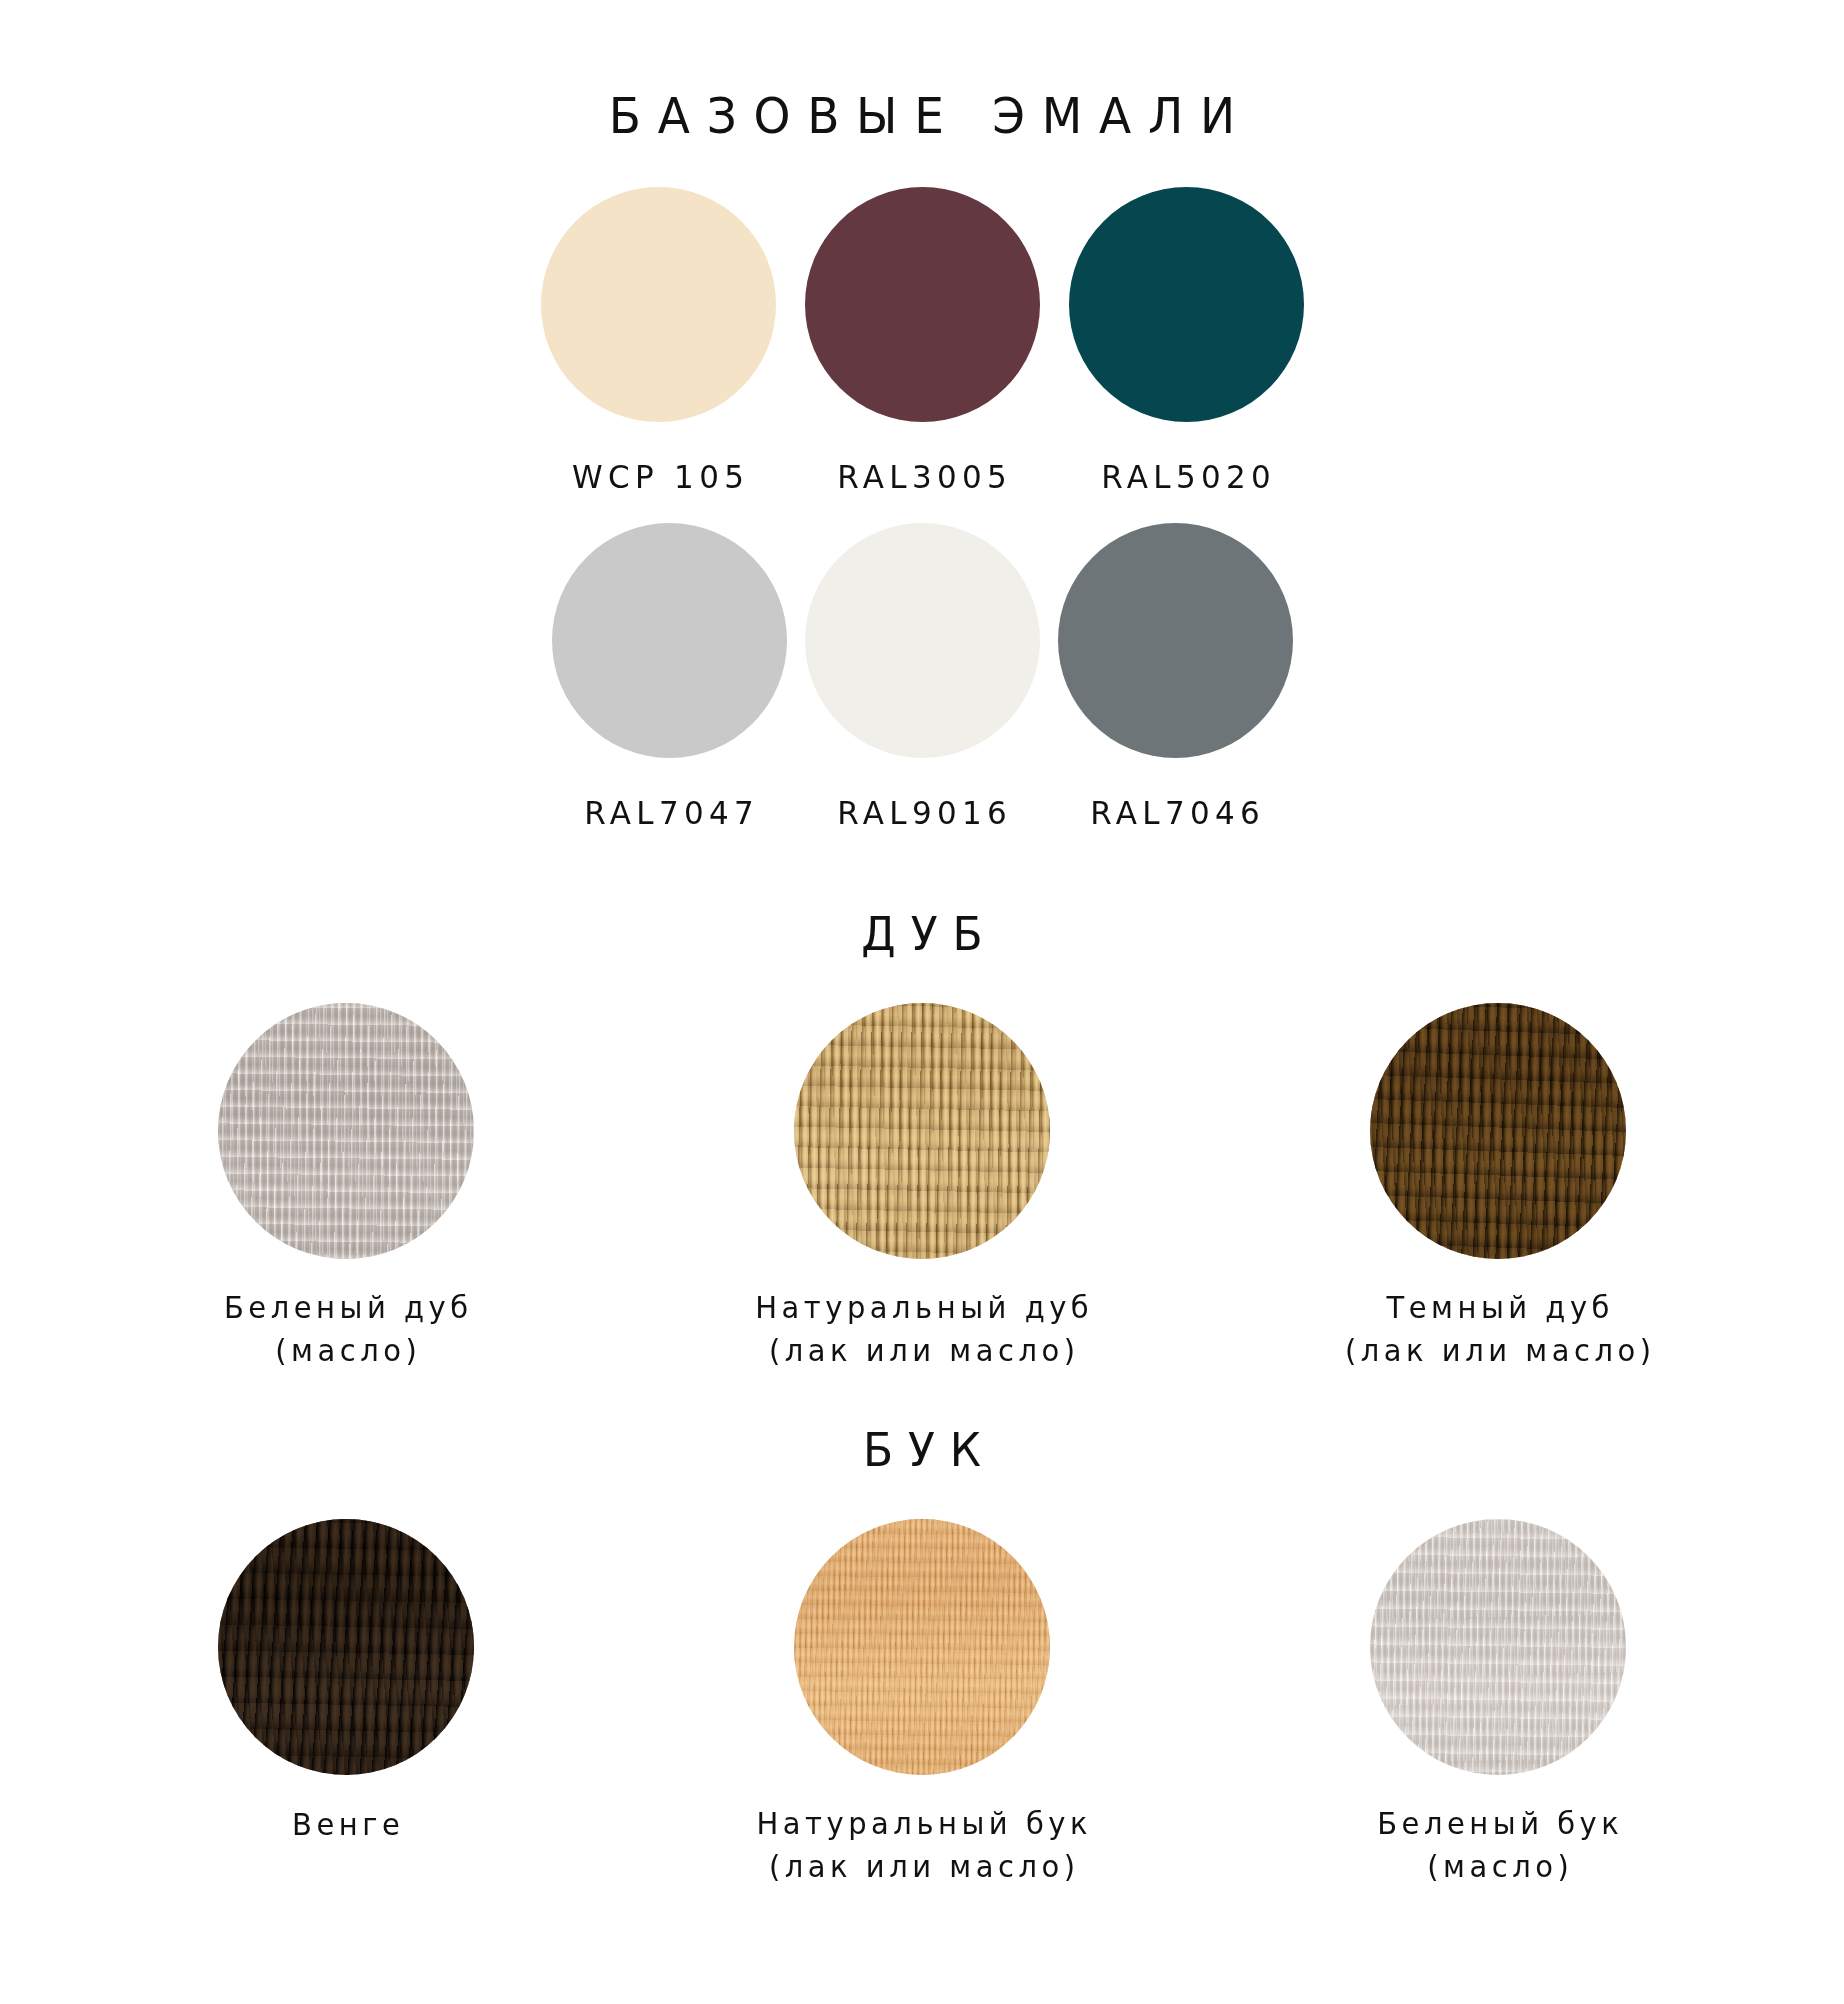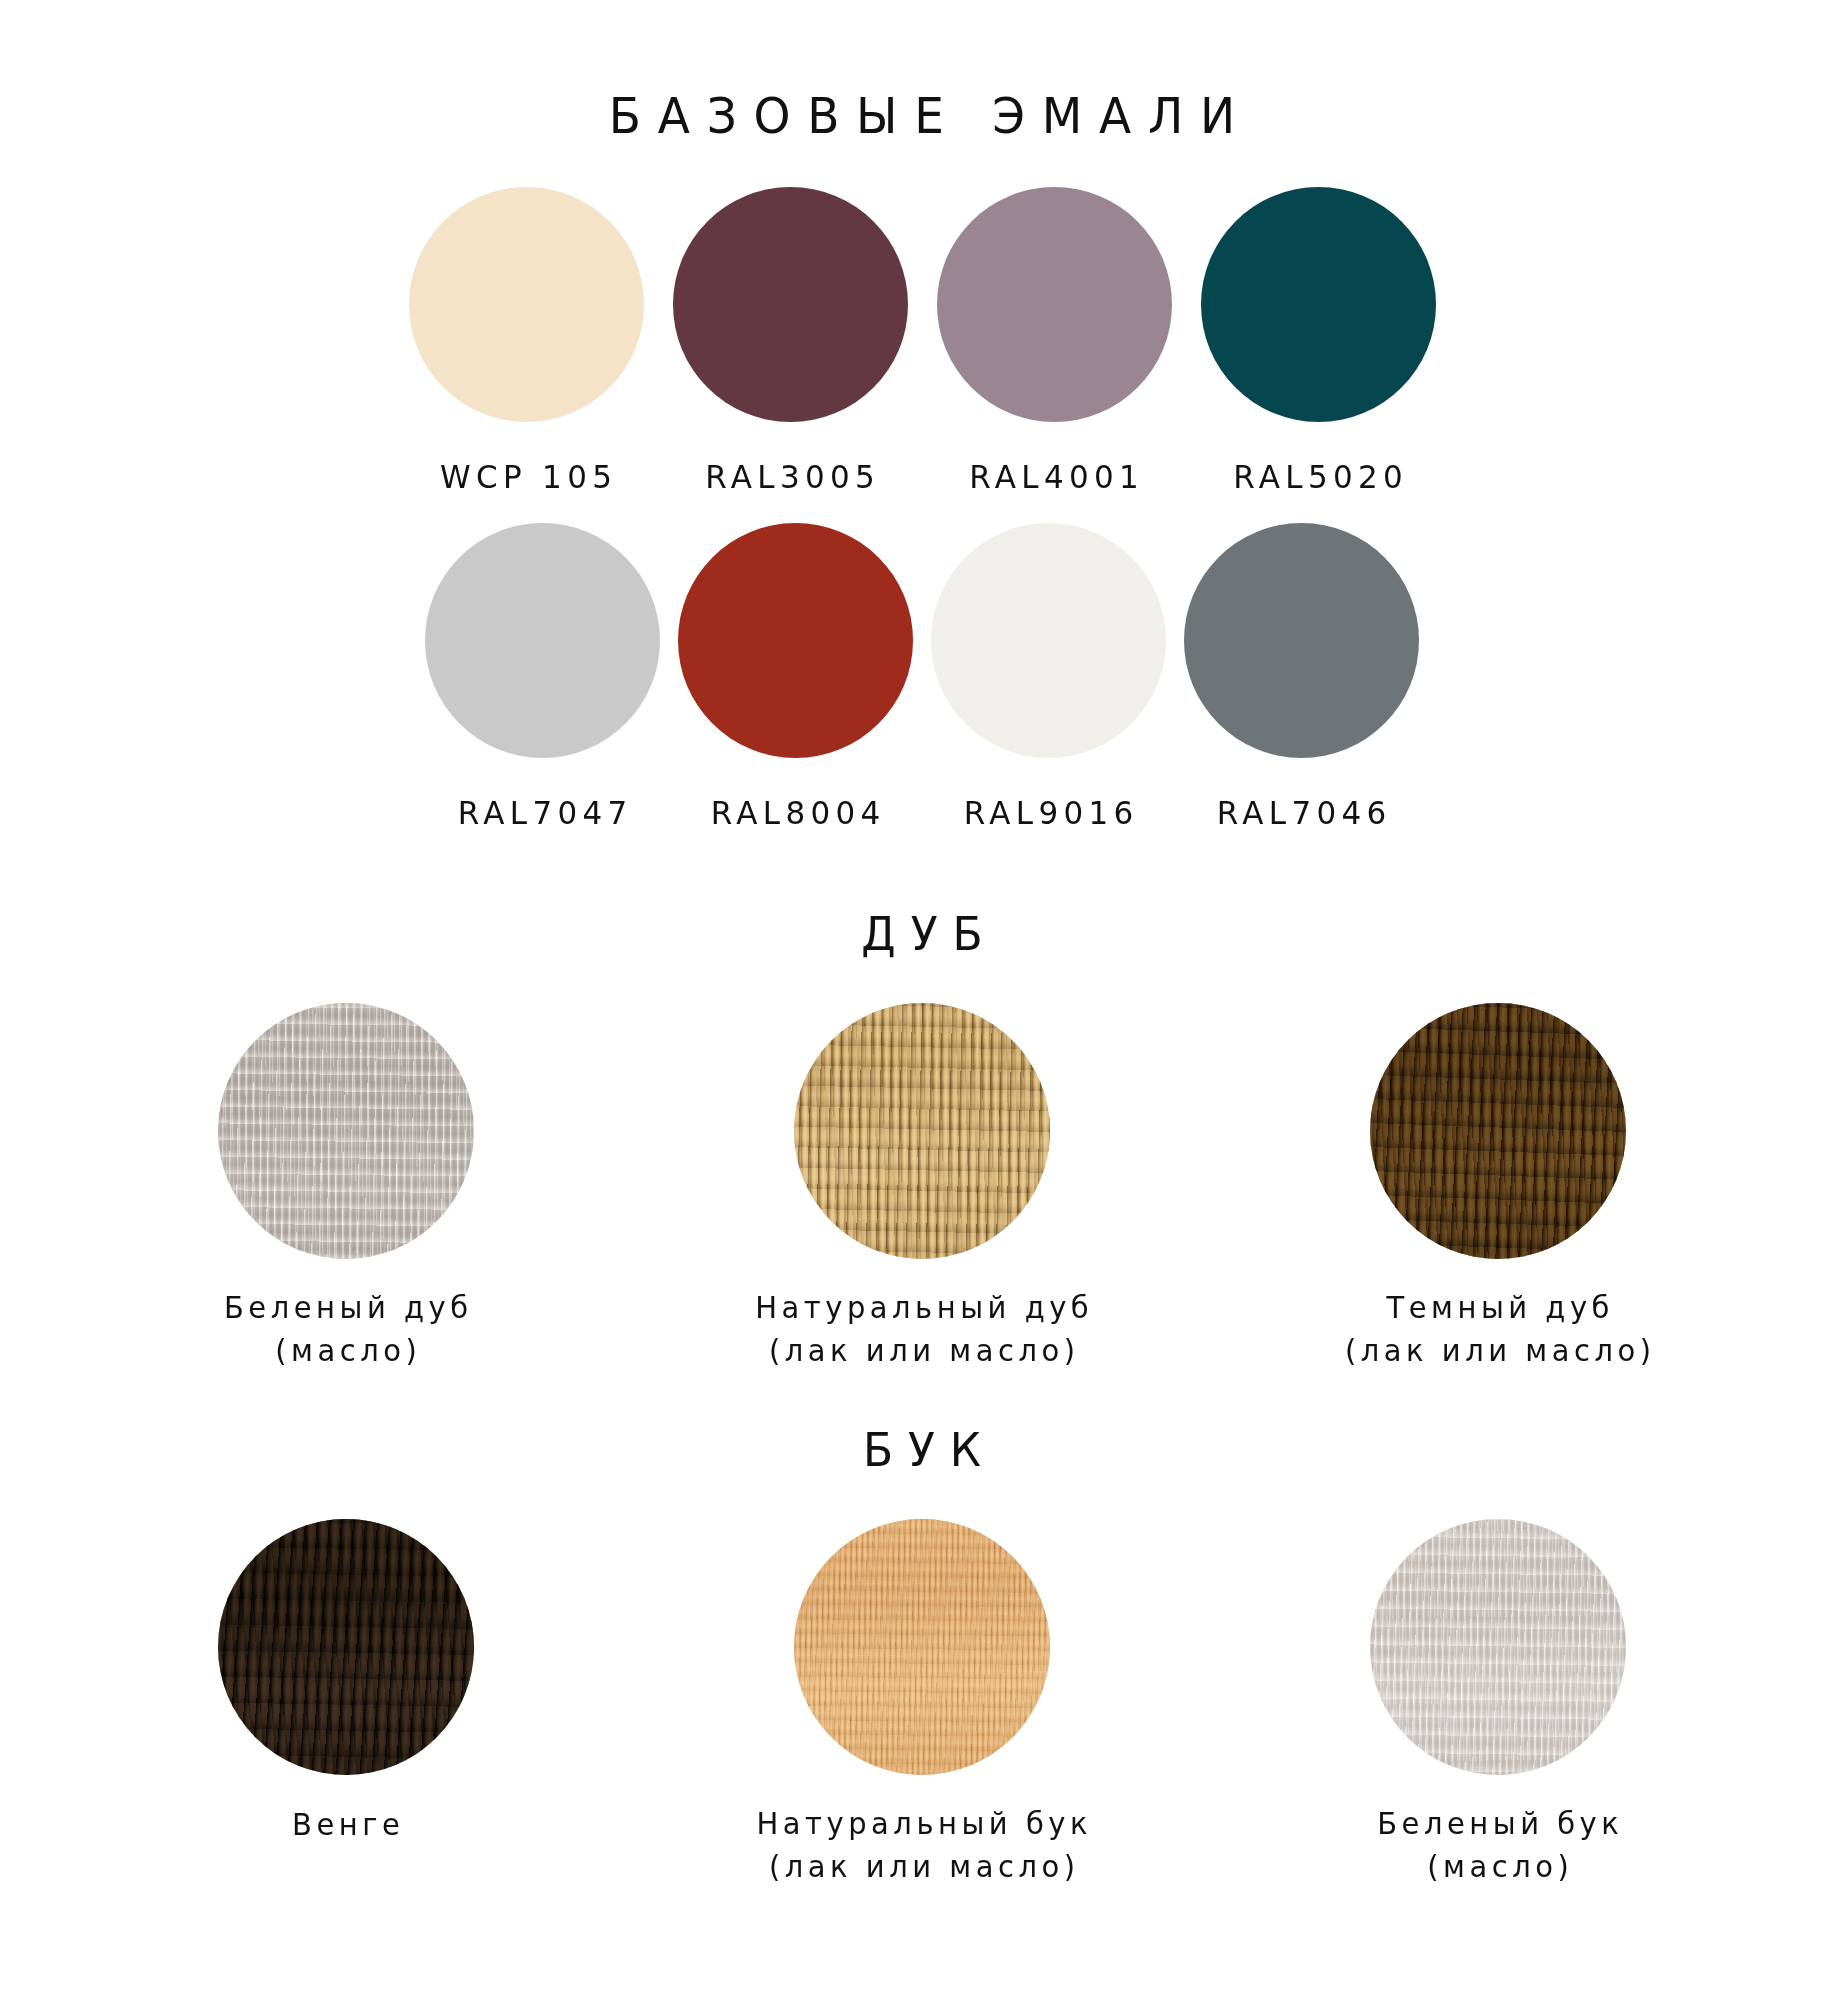--- a/index.html
+++ b/index.html
@@ -223,39 +223,31 @@
     <div class="swatch-row row-1">
       <div class="swatch">
         <span class="dot dot-lg" style="background-color: rgb(244, 227, 198);"></span>
         <span class="swatch-label">WCP 105</span>
       </div>
       <div class="swatch">
         <span class="dot dot-lg" style="background-color: rgb(100, 56, 64);"></span>
         <span class="swatch-label">RAL3005</span>
       </div>
       <div class="swatch">
-        <span class="dot dot-lg" style="background-color: rgb(154, 134, 145);"></span>
-        <span class="swatch-label">RAL4001</span>
-      </div>
-      <div class="swatch">
         <span class="dot dot-lg" style="background-color: rgb(6, 70, 79);"></span>
         <span class="swatch-label">RAL5020</span>
       </div>
     </div>
 
     <div class="swatch-row row-2">
       <div class="swatch">
         <span class="dot dot-lg" style="background-color: rgb(201, 201, 201);"></span>
         <span class="swatch-label">RAL7047</span>
       </div>
       <div class="swatch">
-        <span class="dot dot-lg" style="background-color: rgb(158, 43, 28);"></span>
-        <span class="swatch-label">RAL8004</span>
-      </div>
-      <div class="swatch">
         <span class="dot dot-lg" style="background-color: rgb(241, 239, 234);"></span>
         <span class="swatch-label">RAL9016</span>
       </div>
       <div class="swatch">
         <span class="dot dot-lg" style="background-color: rgb(110, 117, 121);"></span>
         <span class="swatch-label">RAL7046</span>
       </div>
     </div>
   </section>
 

